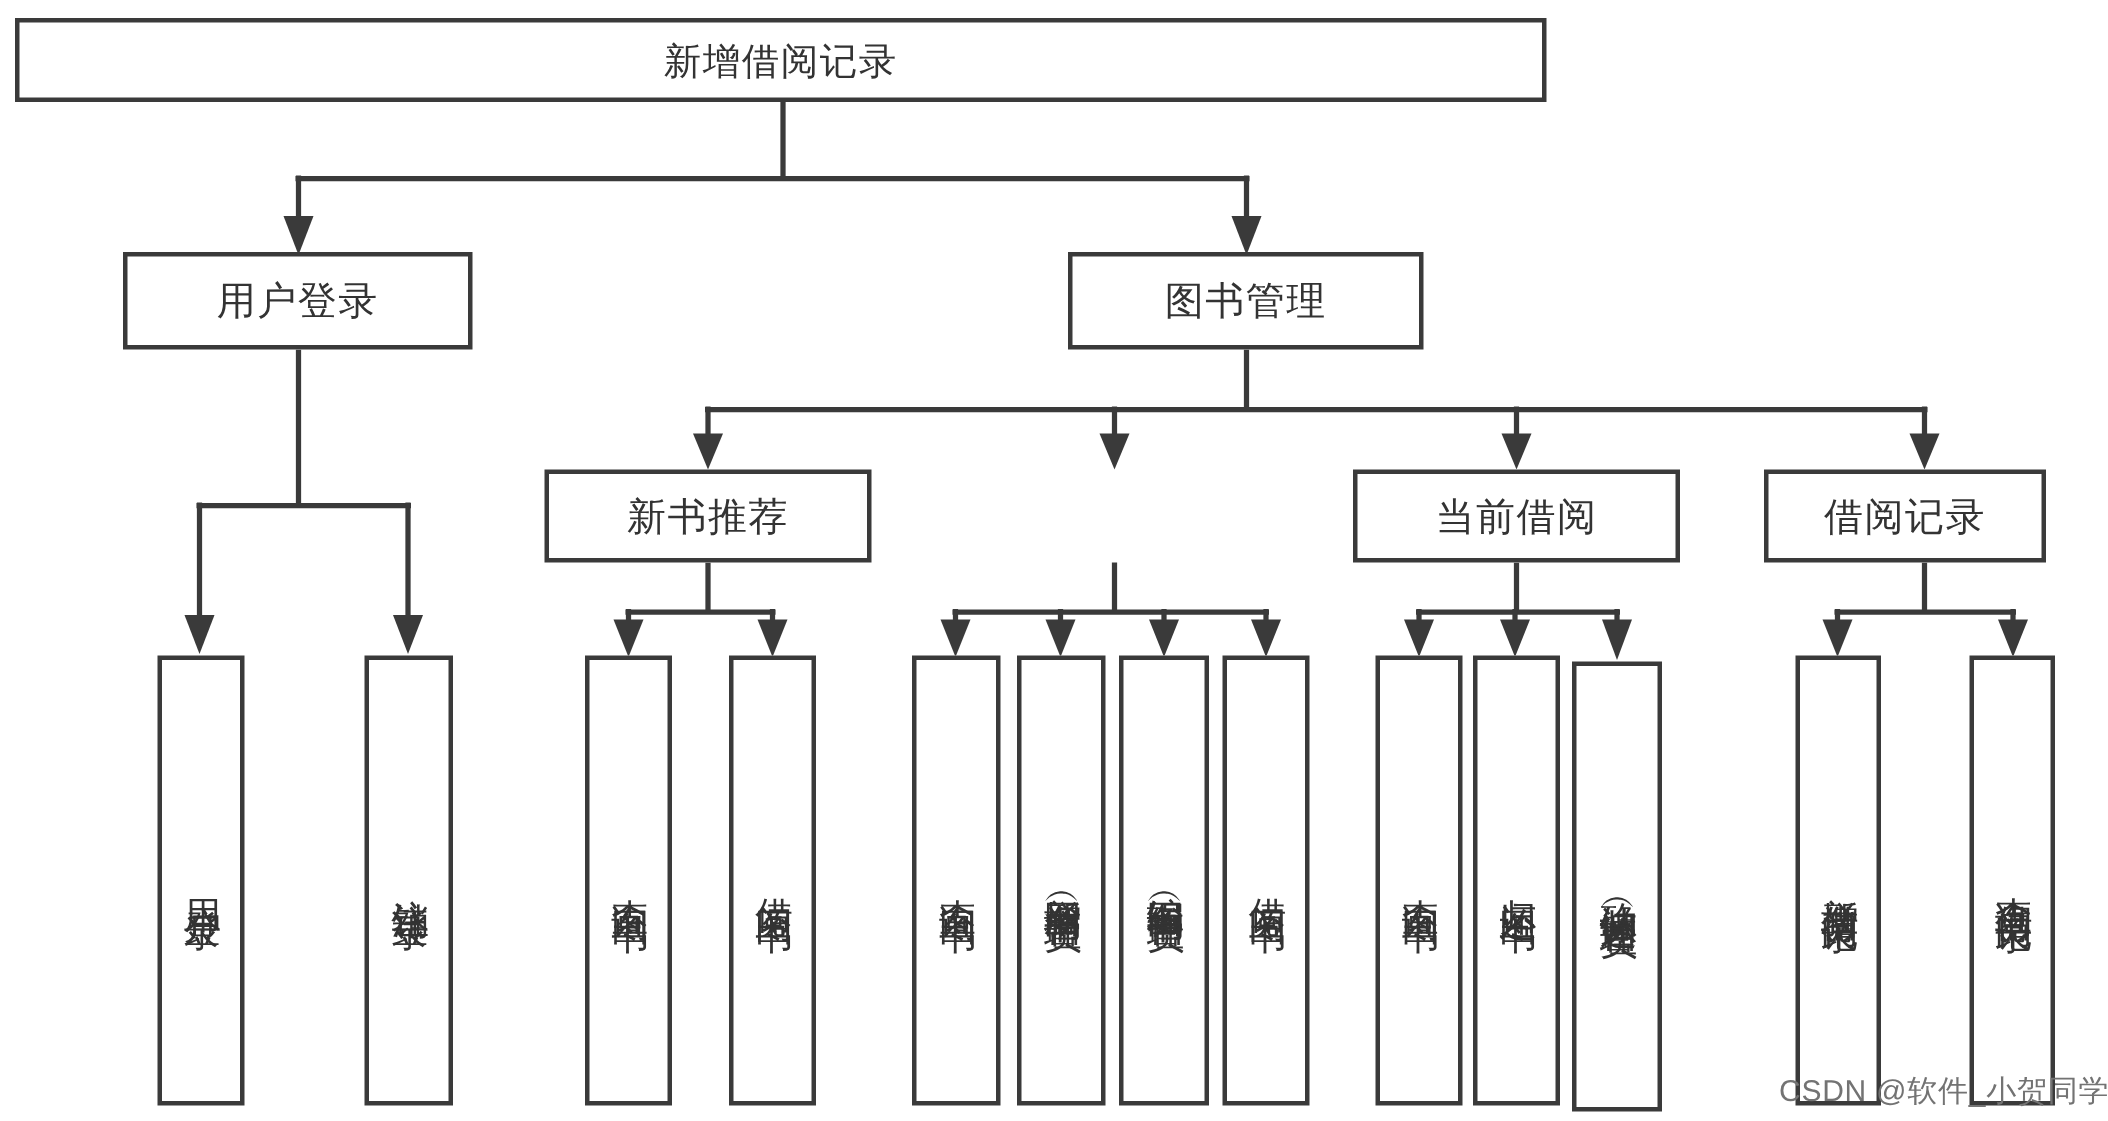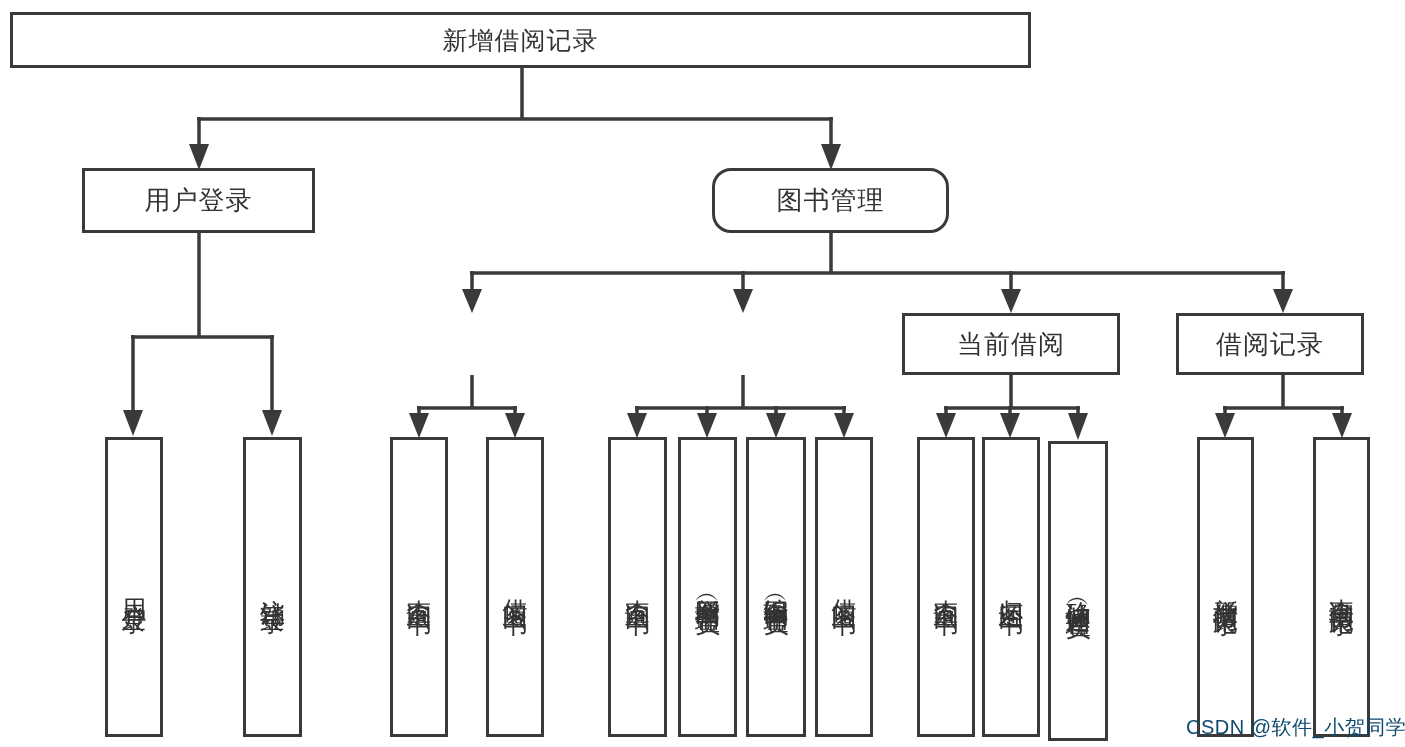--- a/index.html
+++ b/index.html
@@ -57,21 +57,21 @@
     line-height: 1;
   }
   .vnode.offset {
     top: 441px;
   }
   .watermark {
     position: absolute;
     left: 1186px;
     top: 714px;
     font-size: 20px;
-    color: #0c4a6e;
+    color: #737373;
     letter-spacing: 0.5px;
     white-space: nowrap;
   }
 </style>
 </head>
 <body>
 
 <div class="canvas">
 
   <svg class="connectors" viewBox="0 0 1405 747" xmlns="http://www.w3.org/2000/svg" stroke="#3a3a3a" stroke-width="3.5" fill="#3a3a3a">
@@ -132,22 +132,23 @@
     <line x1="1223" y1="408" x2="1344" y2="408"></line>
     <line x1="1225" y1="406" x2="1225" y2="415"></line>
     <polygon points="1215,413 1235,413 1225,438" stroke="none"></polygon>
     <line x1="1342" y1="406" x2="1342" y2="415"></line>
     <polygon points="1332,413 1352,413 1342,438" stroke="none"></polygon>
   </svg>
 
   <div class="node root">新增借阅记录</div>
 
   <div class="node" style="left:82px; top:168px; width:233px; height:65px;">用户登录</div>
-  <div class="node" style="left:712px; top:168px; width:237px; height:65px;border-radius:19px;">图书管理</div>
+  <div class="node" style="left:712px; top:168px; width:237px; height:65px;">图书管理</div>
 
+  <div class="node" style="left:363px; top:313px; width:218px; height:62px;">新书推荐</div>
   <div class="node" style="left:902px; top:313px; width:218px; height:62px;text-align:right;">当前借阅</div>
   <div class="node" style="left:1176px; top:313px; width:188px; height:62px;">借阅记录</div>
 
   <div class="vnode" style="left:105px; width:58px;">用户登录</div>
   <div class="vnode" style="left:243px; width:59px;">注销登录</div>
 
   <div class="vnode" style="left:390px; width:58px;">查询图书</div>
   <div class="vnode" style="left:486px; width:58px;">借阅图书</div>
 
   <div class="vnode" style="left:608px; width:59px;">查询图书</div>

